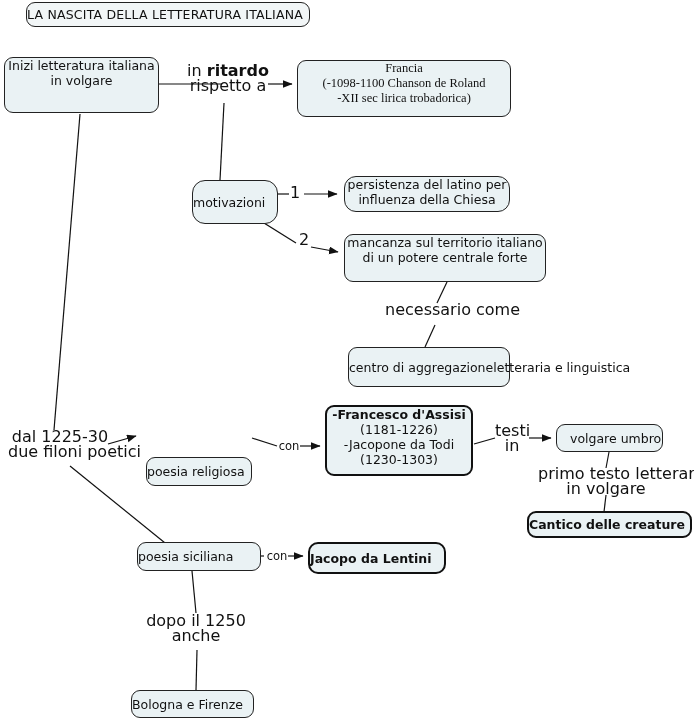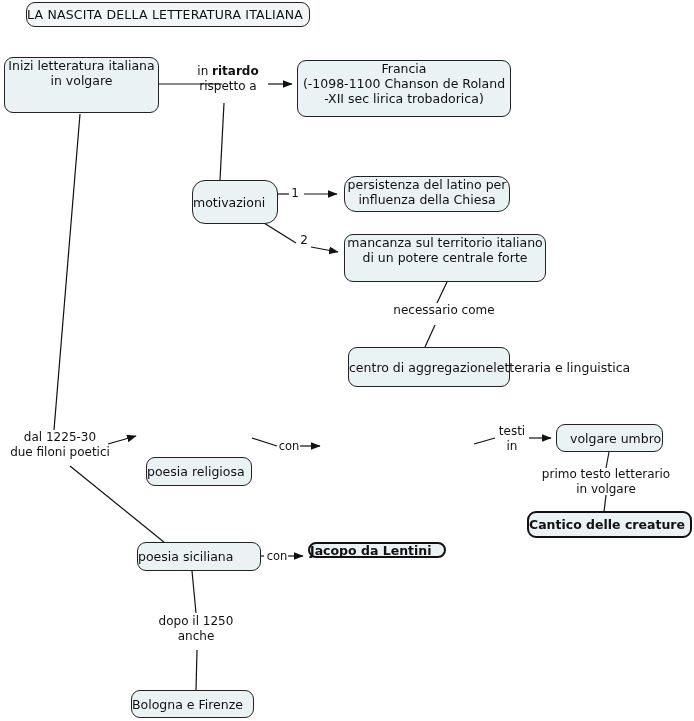--- a/index.html
+++ b/index.html
@@ -44,21 +44,21 @@
   }
   .node.emph {
     border-width: 2px;
     border-color: #111111;
   }
   .node .ln { display: block; white-space: nowrap; }
   .node .ln.b { font-weight: bold; }
   .edge-label {
     position: absolute;
     color: #111111;
-    font-size: 12px;
+    font-size: 16px;
     line-height: 14.5px;
     text-align: center;
     white-space: nowrap;
     z-index: 3;
   }
   .edge-label .b { font-weight: bold; }
   .edge-label.small { font-size: 11.5px; }
 </style>
 </head>
 <body>
@@ -115,21 +115,21 @@
   <div class="node" style="left:4px; top:57px; width:155px; height:56px; flex-direction:column;">
     <span class="ln">Inizi letteratura italiana</span>
     <span class="ln">in volgare</span>
   </div>
 
   <div class="edge-label" style="left:186px; top:64px; width:84px;">
     <div><span>in </span><span class="b">ritardo</span></div>
     <div>rispetto a</div>
   </div>
 
-  <div class="node" style="left:297px; top:60px; width:214px; height:57px; flex-direction:column;">
+  <div class="node" style="left:297px; top:60px; width:214px; height:57px; flex-direction:column;font-family:Liberation Serif, serif;">
     <span class="ln">Francia</span>
     <span class="ln">(-1098-1100 Chanson de Roland</span>
     <span class="ln">-XII sec lirica trobadorica)</span>
   </div>
 
   <div class="node" style="left:192px; top:180px; width:86px; height:44px;border-radius:13px;">
     <span class="ln">motivazioni</span>
   </div>
 
   <div class="edge-label" style="left:287px; top:186px; width:16px;">
@@ -165,20 +165,26 @@
   </div>
 
   <div class="node" style="left:146px; top:421px; width:106px; height:29px;margin-top:36px;">
     <span class="ln">poesia religiosa</span>
   </div>
 
   <div class="edge-label small" style="left:276px; top:439px; width:26px;">
     <span>con</span>
   </div>
 
+  <div class="node emph" style="left:325px; top:405px; width:148px; height:71px; flex-direction:column;">
+    <span class="ln b">-Francesco d'Assisi</span>
+    <span class="ln">(1181-1226)</span>
+    <span class="ln">-Jacopone da Todi</span>
+    <span class="ln">(1230-1303)</span>
+  </div>
 
   <div class="edge-label" style="left:495px; top:424px; width:34px;">
     <div>testi</div>
     <div>in</div>
   </div>
 
   <div class="node" style="left:556px; top:424px; width:107px; height:28px;padding-left:13px;">
     <span class="ln">volgare umbro</span>
   </div>
 
@@ -192,21 +198,21 @@
   </div>
 
   <div class="node" style="left:137px; top:542px; width:124px; height:29px;">
     <span class="ln">poesia siciliana</span>
   </div>
 
   <div class="edge-label small" style="left:264px; top:549px; width:26px;">
     <span>con</span>
   </div>
 
-  <div class="node emph" style="left:308px; top:542px; width:138px; height:16px;">
+  <div class="node emph" style="left:308px; top:542px; width:138px; height:32px;border-radius:10px;">
     <span class="ln b">Jacopo da Lentini</span>
   </div>
 
   <div class="edge-label" style="left:143px; top:614px; width:106px;">
     <div>dopo il 1250</div>
     <div>anche</div>
   </div>
 
   <div class="node" style="left:131px; top:690px; width:123px; height:28px;">
     <span class="ln">Bologna e Firenze</span>

